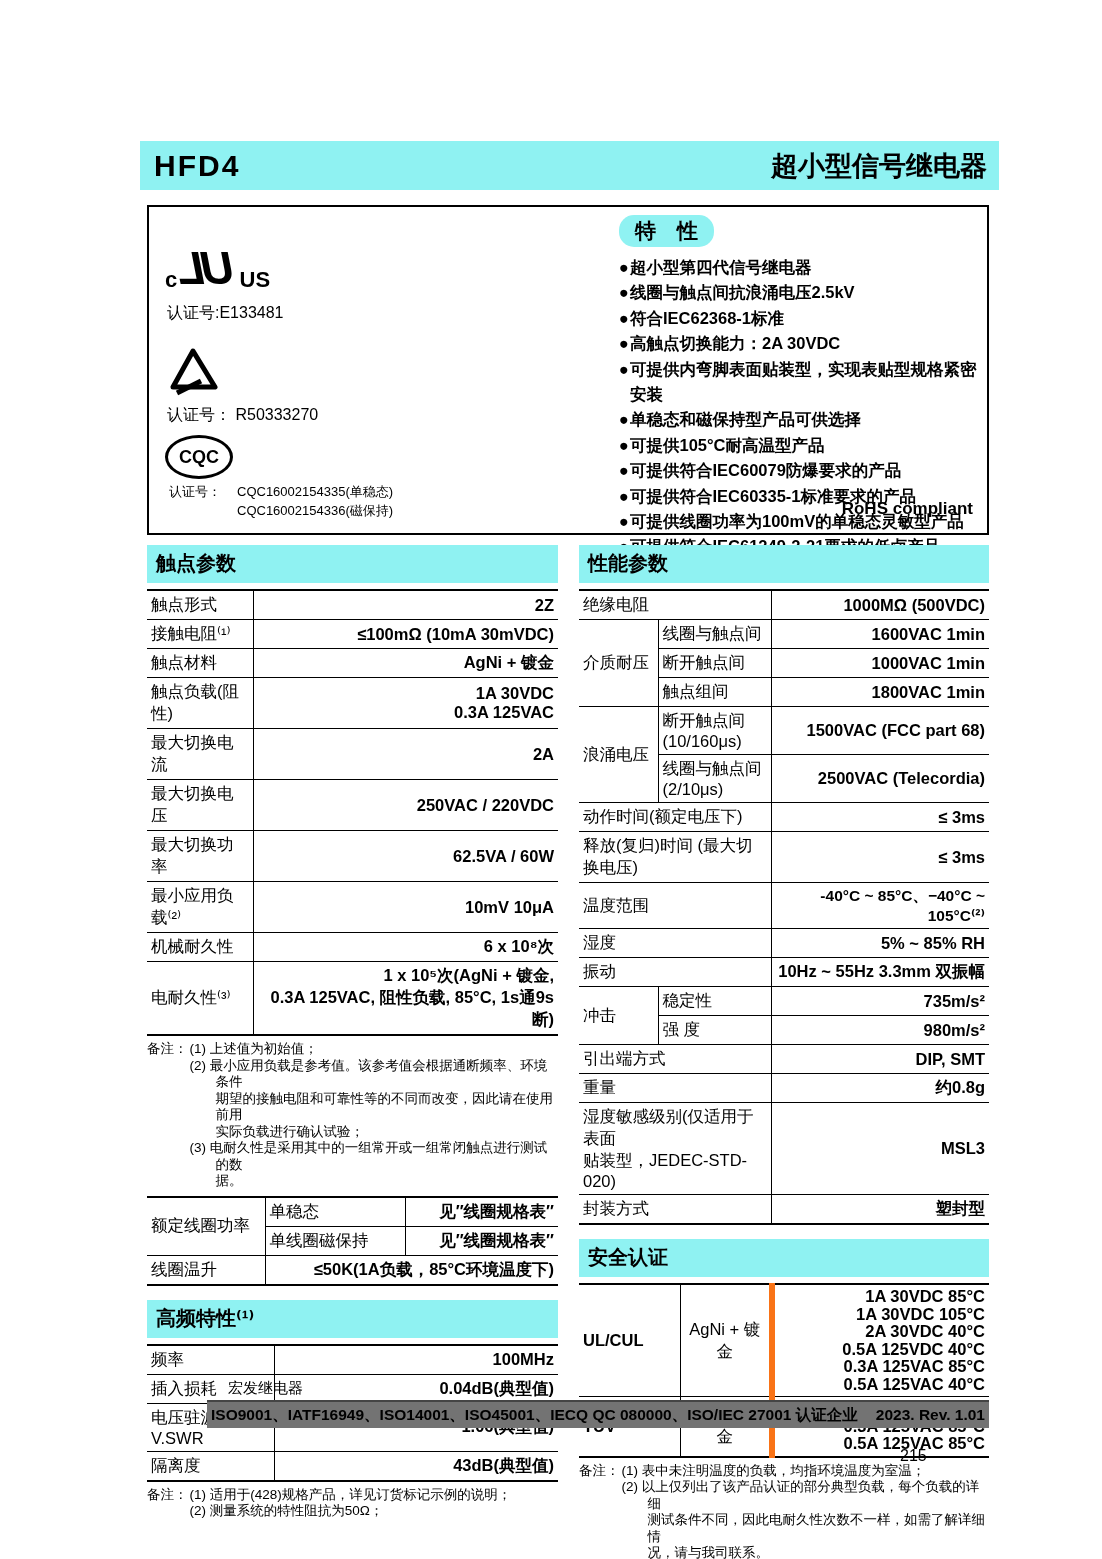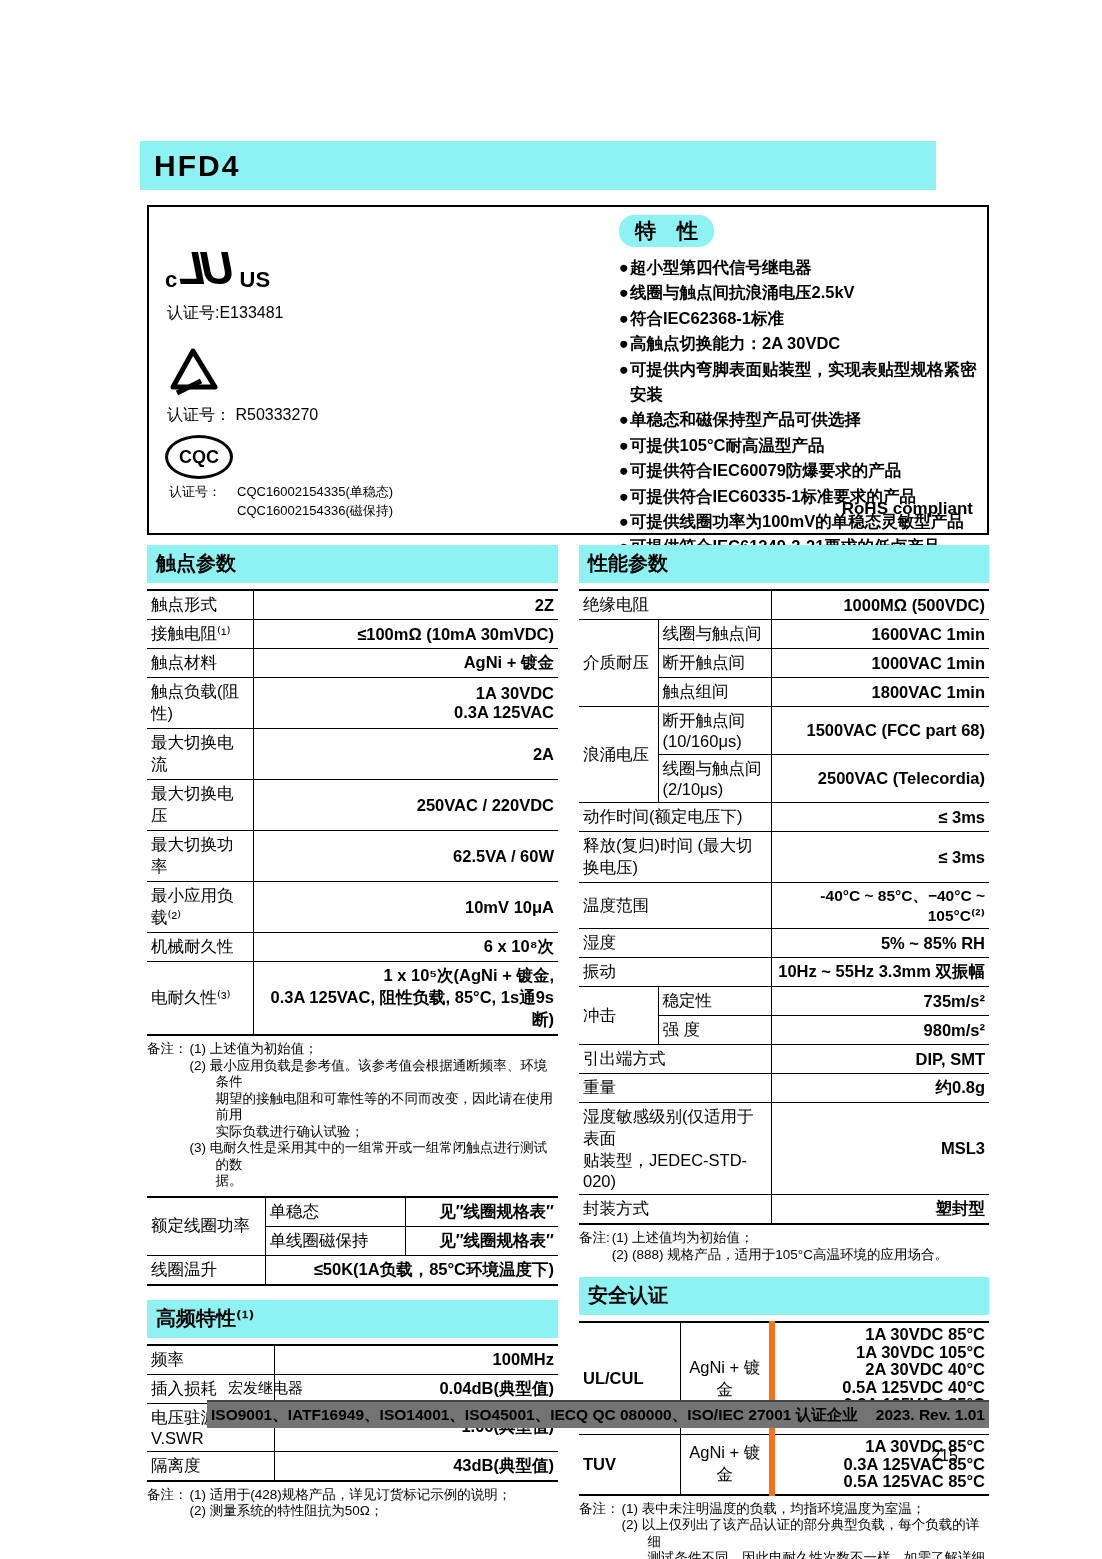--- a/index.html
+++ b/index.html
@@ -1,19 +1,19 @@
 <!DOCTYPE html>
 <html><head>
 <meta charset="utf-8">
 <style>
   html,body{margin:0;padding:0;background:#ffffff;}
   .page{position:relative;width:1102px;height:1559px;background:#ffffff;overflow:hidden;
         font-family:"Liberation Sans","DejaVu Sans",sans-serif;color:#000;}
   
-  .titlebar{position:absolute;left:140px;top:141px;width:796px;height:49px;
+  .titlebar{position:absolute;left:140px;top:141px;width:859px;height:49px;
             background:#8ff2f2;display:flex;align-items:center;justify-content:space-between;
             box-sizing:border-box;padding:0 12px 0 14px;}
   .titlebar .model{font-size:30px;font-weight:bold;letter-spacing:2px;}
   .titlebar .cat{font-size:27px;font-weight:bold;}
   
   .certbox{position:absolute;left:147px;top:205px;width:842px;height:330px;
            border:2px solid #000;box-sizing:border-box;}
   .ulmark{position:absolute;left:16px;top:38px;display:flex;align-items:flex-end;line-height:1;}
   .ul-c{font-size:22px;font-weight:bold;margin-right:2px;}
   .ul-core{font-size:46px;font-weight:900;font-style:italic;transform:scaleX(-1);display:inline-block;
@@ -58,30 +58,31 @@
   td.org{font-weight:bold;font-size:17px;}
   td.mat{border-left:1px solid #000;text-align:center;}
   td.loads{border-left:6px solid #f97316;text-align:right;font-weight:bold;font-size:15px;line-height:17.5px;}
   
   .footer-company{position:absolute;left:228px;top:1379px;font-size:15px;}
   .footer-bar{position:absolute;left:207px;top:1400px;width:782px;height:28px;background:#737373;
               border-top:2px solid #444;display:flex;align-items:center;justify-content:space-between;
               box-sizing:border-box;padding:0 4px 0 4px;}
   .footer-bar .iso{font-size:15.5px;font-weight:bold;}
   .footer-bar .rev{font-size:15.5px;font-weight:bold;}
-  .page-num{position:absolute;left:900px;top:1447px;width:89px;text-align:center;font-size:16px;}
+  .page-num{position:absolute;left:900px;top:1447px;width:89px;text-align:left;font-size:16px;}
   .mt14{margin-top:14px;}
 </style>
 </head>
 <body>
 
 <div class="page">
 
   <div class="titlebar">
     <span class="model">HFD4</span>
+    <span class="cat">超小型信号继电器</span>
   </div>
 
   <div class="certbox">
     <div class="ulmark">
       <span class="ul-c">c</span>
         <span class="ul-core">UL</span>
         <span class="ul-us">US</span>
     </div>
     <div class="certline" style="left:18px;top:96px;">认证号:E133481</div>
 
@@ -356,27 +357,20 @@
             <td class="lbl pre" colspan="2">湿度敏感级别(仅适用于表面
 贴装型，JEDEC-STD-020)</td>
             <td class="v">MSL3</td>
           </tr>
       <tr>
             <td class="lbl" colspan="2">封装方式</td>
             <td class="v">塑封型</td>
           </tr>
     </tbody>
       </table>
-    <div class="notes">
-      <span class="notes-label">备注:</span>
-      <div class="note-list">
-        <div class="note">(1) 上述值均为初始值；</div>
-        <div class="note">(2) (888) 规格产品，适用于105°C高温环境的应用场合。</div>
-      </div>
-    </div>
 
     <div class="sec-h mt14">安全认证</div>
     <table class="spec">
       <colgroup>
           <col style="width:101px">
           <col style="width:92px">
           <col style="width:217px">
         </colgroup>
       <tbody>
           <tr>

